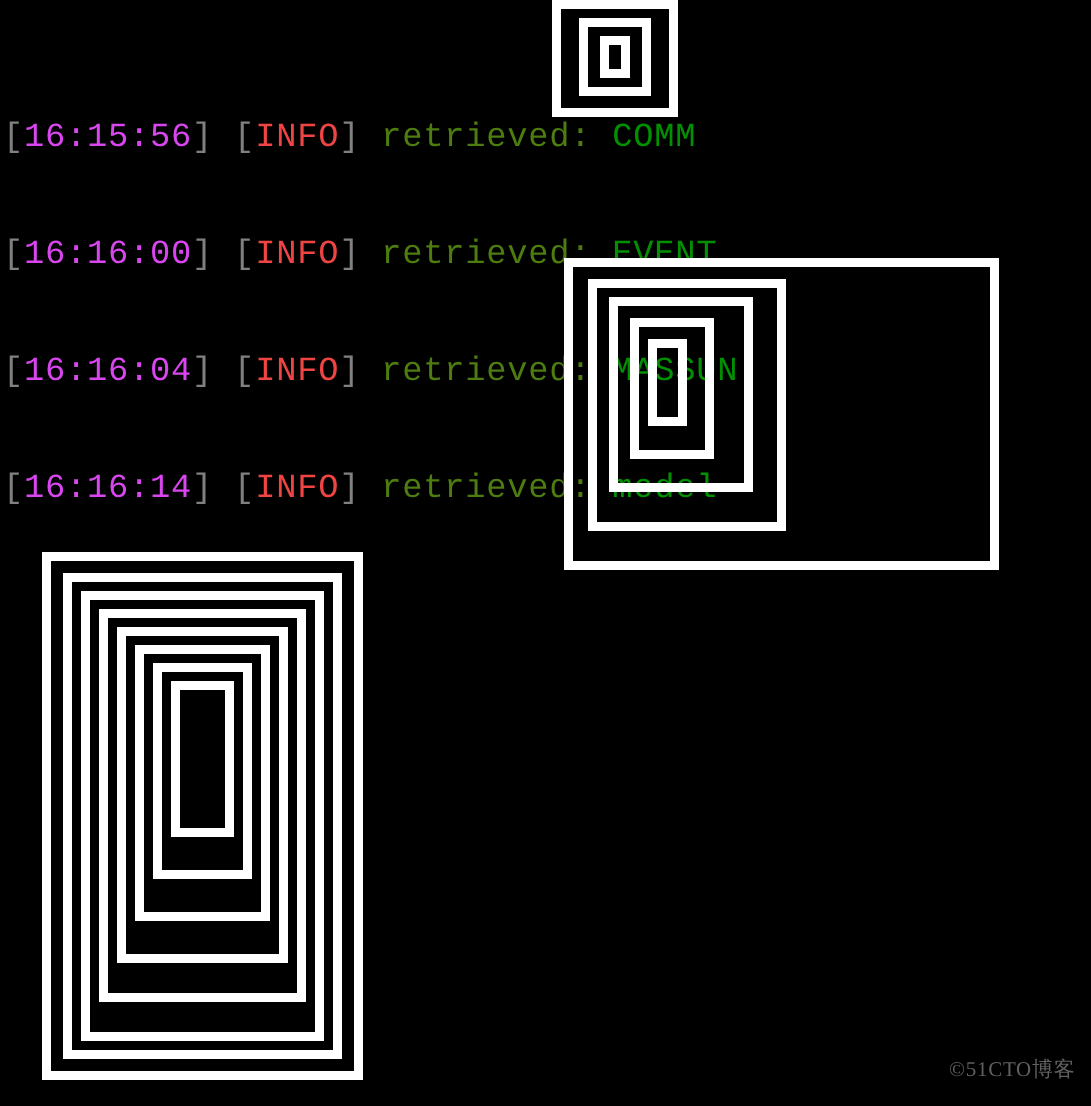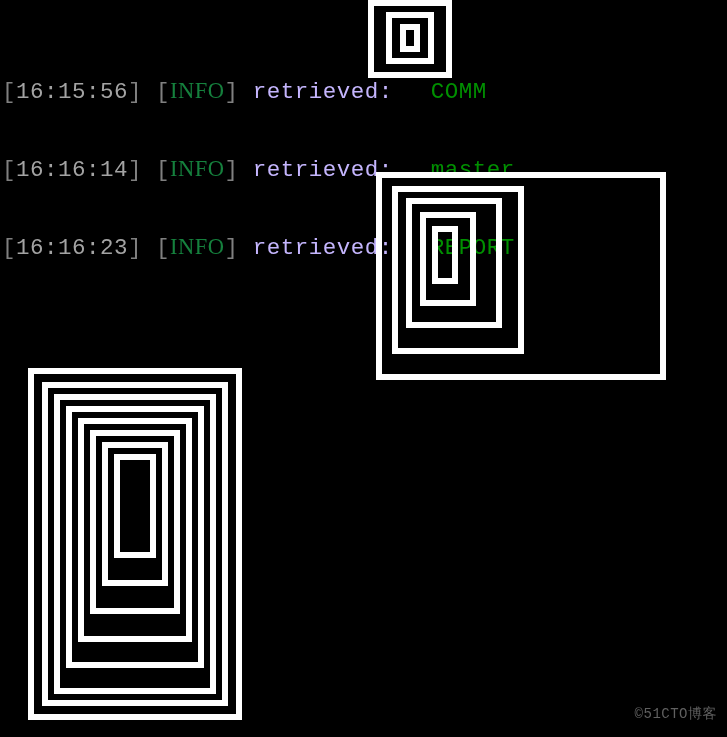--- a/index.html
+++ b/index.html
@@ -14,46 +14,47 @@
     letter-spacing: 0.5px;
     position: relative;
   }
   .terminal {
     padding: 0 2px;
     color: #a0a0a0;
     white-space: pre;
   }
   .line { height: 26px; }
   .br   { color: #808080; }      
-  .ts   { color: #a3a3a3; }      
-  .info { color: #15803d; font-family: Liberation Serif, serif; }      
-  .retr { color: #c4b5fd; }      
-  .val  { color: #009000; margin-left: 24px; }
+  .ts   { color: #d946ef; }      
+  .info { color: #ef4444; }      
+  .retr { color: #4d7c0f; }      
+  .val  { color: #009000; }
 
   
   .boxset { position: absolute; pointer-events: none; }
   .boxset .b { position: absolute; border: 6px solid #fff; background: transparent; }
 
   .watermark {
     position: absolute;
     right: 10px;
     bottom: 10px;
     color: #606060;
     font-size: 14px;
-    font-family: Liberation Mono, monospace;
+    font-family: Liberation Serif, serif;
   }
 </style>
 </head>
 <body>
 
 <div class="terminal">
   
   <div class="line"><span class="br">[</span><span class="ts">16:15:56</span><span class="br">]</span> <span class="br">[</span><span class="info">INFO</span><span class="br">]</span> <span class="retr">retrieved:</span> <span class="val">COMM</span></div>
-  <div class="line"><span class="br">[</span><span class="ts">16:16:14</span><span class="br">]</span> <span class="br">[</span><span class="info">INFO</span><span class="br">]</span> <span class="retr">retrieved:</span> <span class="val">master</span></div>
-  <div class="line"><span class="br">[</span><span class="ts">16:16:23</span><span class="br">]</span> <span class="br">[</span><span class="info">INFO</span><span class="br">]</span> <span class="retr">retrieved:</span> <span class="val">REPORT</span></div>
+  <div class="line"><span class="br">[</span><span class="ts">16:16:00</span><span class="br">]</span> <span class="br">[</span><span class="info">INFO</span><span class="br">]</span> <span class="retr">retrieved:</span> <span class="val">EVENT</span></div>
+  <div class="line"><span class="br">[</span><span class="ts">16:16:04</span><span class="br">]</span> <span class="br">[</span><span class="info">INFO</span><span class="br">]</span> <span class="retr">retrieved:</span> <span class="val">MASSUN</span></div>
+  <div class="line"><span class="br">[</span><span class="ts">16:16:14</span><span class="br">]</span> <span class="br">[</span><span class="info">INFO</span><span class="br">]</span> <span class="retr">retrieved:</span> <span class="val">model</span></div>
   
   
   
   
 
   
   
 
   
   

